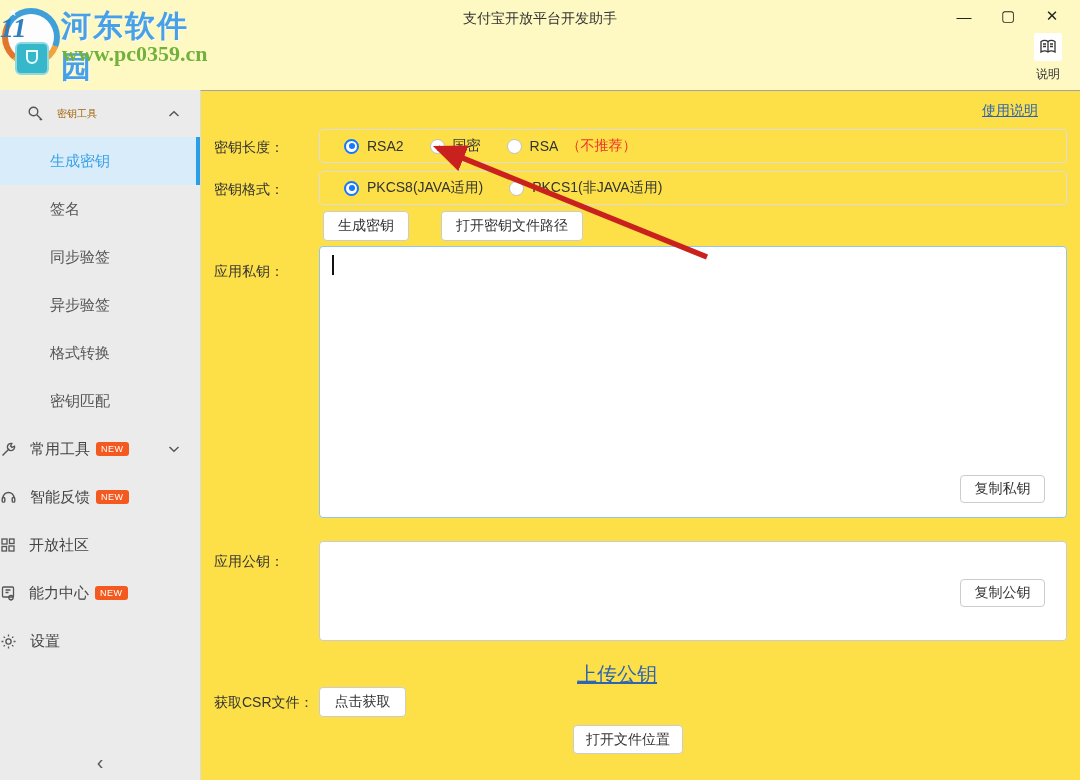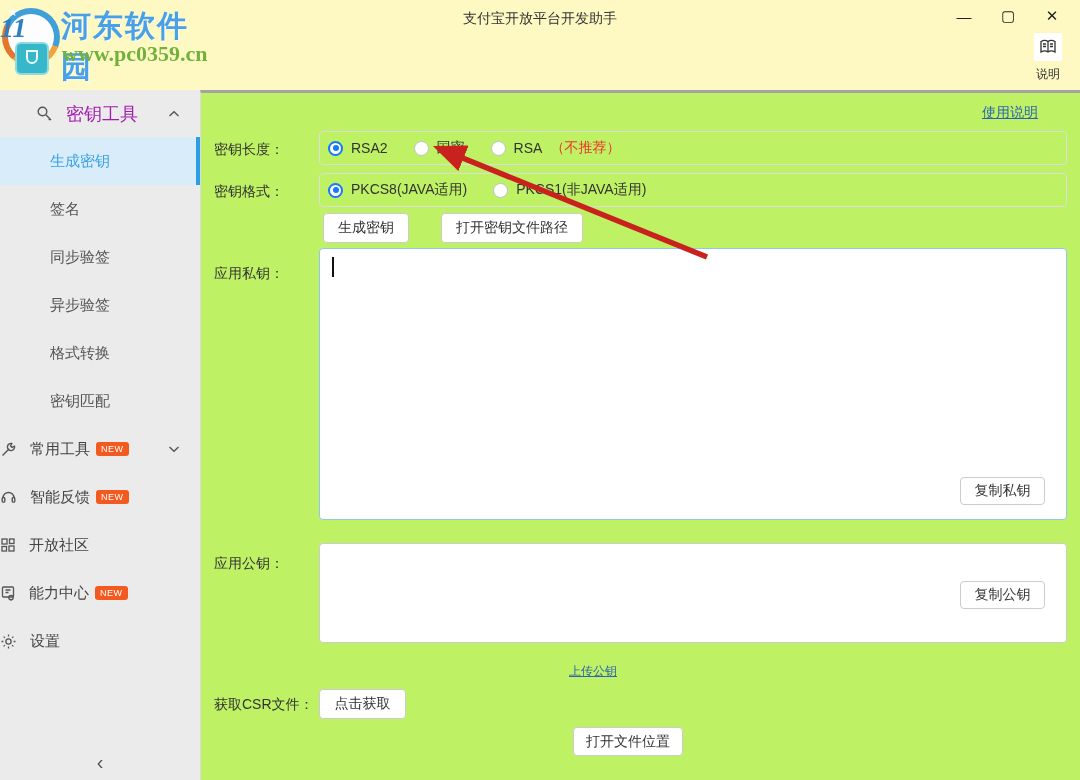--- a/index.html
+++ b/index.html
@@ -24,52 +24,52 @@
   .logo-circle::after { content:""; position:absolute; left:6px; top:6px; right:6px; bottom:6px; border-radius:50%; background:#fdfdfd; }
   .logo-num { position:absolute; left:0; top:12px; z-index:2; font-size:28px; font-weight:bold; font-style:italic; color:#2e7fc0; font-family:"Liberation Serif", serif; }
   .logo-star { position:absolute; left:8px; top:6px; z-index:3; color:#fff; font-size:11px; }
   .logo-square { position:absolute; left:15px; top:42px; width:34px; height:33px; z-index:4; background:#36b7ca; border:2px solid #8fd9e2; border-radius:6px; }
   .logo-shield { position:absolute; left:9px; top:6px; width:12px; height:14px; border:2px solid #eaffff; border-radius:0 0 7px 7px; }
   .logo-name { position:absolute; left:61px; top:6px; font-size:30px; font-weight:bold; color:#48a0e6; letter-spacing:2px; text-shadow:1px 1px 0 #fafafa; }
   .logo-url { position:absolute; left:62px; top:41px; font-size:22px; font-weight:bold; color:#72b23c; font-family:"Liberation Serif", serif; }
 
   
   .sidebar { position:absolute; left:0; top:90px; width:200px; height:690px; background:#ebebeb; }
-  .side-header { position:relative; height:47px; display:flex; align-items:center; padding-left:36px; font-size:18px; color:#a21caf; cursor:default; }
+  .side-header { position:relative; height:47px; display:flex; align-items:center; padding-left:27px; font-size:10px; color:#a16207; cursor:default; }
   .side-header .txt { margin-left:13px; }
   .side-chevron { position:absolute; right:20px; top:50%; transform:translateY(-50%); }
   .side-sub { height:48px; display:flex; align-items:center; padding-left:50px; font-size:15px; color:#555; cursor:default; }
   .side-sub.active { background:#d8ecf9; color:#3aa0e8; border-right:4px solid #2a9fe8; }
   .side-item { position:relative; height:48px; display:flex; align-items:center; font-size:15px; color:#444; cursor:default; }
   .side-item .txt { margin-left:13px; }
   .badge-new { margin-left:6px; background:#f4591f; color:#fff; font-size:9px; font-weight:normal; line-height:1; padding:3px 5px 2px; border-radius:3px; letter-spacing:.5px; }
   .collapse-btn { position:absolute; left:0; bottom:6px; width:200px; text-align:center; font-size:20px; color:#555; cursor:default; }
 
   
-  .main { position:absolute; left:200px; top:90px; width:880px; height:690px; background:#bef264; border-left:1px solid #dcdcdc; border-top:3px solid #a3a3a3; }
+  .main { position:absolute; left:200px; top:90px; width:880px; height:690px; background:#fde047; border-left:1px solid #dcdcdc; border-top:1px solid #a3a3a3; }
   .usage-link { position:absolute; top:11px; right:42px; font-size:14px; color:#2e64b1; text-decoration:underline; cursor:pointer; }
   .row-label { position:absolute; left:13px; font-size:14px; color:#333; }
-  .group-box { position:absolute; left:118px; width:748px; height:34px; border:1px solid #ddd; border-radius:4px; display:flex; align-items:center; padding-left:8px; gap:26px; }
+  .group-box { position:absolute; left:118px; width:748px; height:34px; border:1px solid #ddd; border-radius:4px; display:flex; align-items:center; padding-left:24px; gap:26px; }
   .radio-opt { display:flex; align-items:center; gap:8px; font-size:14px; color:#333; cursor:default; }
   .radio { width:15px; height:15px; border-radius:50%; border:1px solid #c0c0c0; background:#fff; position:relative; flex:0 0 auto; }
   .radio.on { border:2px solid #1677ff; }
   .radio.on::after { content:""; position:absolute; left:2.5px; top:2.5px; width:6px; height:6px; border-radius:50%; background:#1677ff; }
   .red-note { color:#f0342c; }
   .btn { background:#fff; border:1px solid #ccc; border-radius:4px; font-size:14px; color:#333; display:flex; align-items:center; justify-content:center; cursor:pointer; font-family:"Liberation Sans",sans-serif; }
   .btn-generate { position:absolute; left:122px; top:120px; width:86px; height:30px; }
   .btn-openpath { position:absolute; left:240px; top:120px; width:142px; height:30px; }
   .key-box { position:absolute; left:118px; width:748px; border-radius:4px; background:#fff; }
   .private-box { top:155px; height:272px; border:1px solid #8fc7ee; }
   .public-box { top:450px; height:100px; border:1px solid #ccc; }
   .caret { position:absolute; left:12px; top:8px; width:2px; height:20px; background:#111; animation:blink 1.1s steps(1) infinite; }
   @keyframes blink { 50% { opacity:0; } }
   .copy-btn { position:absolute; right:21px; width:85px; height:28px; }
   .private-box .copy-btn { bottom:14px; }
   .public-box .copy-btn { bottom:33px; }
-  .upload-link { position:absolute; left:368px; top:570px; font-size:12px; color:#2e64b1; text-decoration:underline; cursor:pointer; }
+  .upload-link { position:absolute; left:376px; top:570px; font-size:20px; color:#2e64b1; text-decoration:underline; cursor:pointer; }
   .csr-label { top:603px; }
   .btn-csr { position:absolute; left:118px; top:596px; width:87px; height:30px; }
   .btn-openloc { position:absolute; left:372px; top:634px; width:110px; height:29px; }
 
   
   .arrow-overlay { position:absolute; left:0; top:0; width:1080px; height:780px; z-index:60; pointer-events:none; }
 
   svg.ic { display:block; }
 </style>
 </head>

